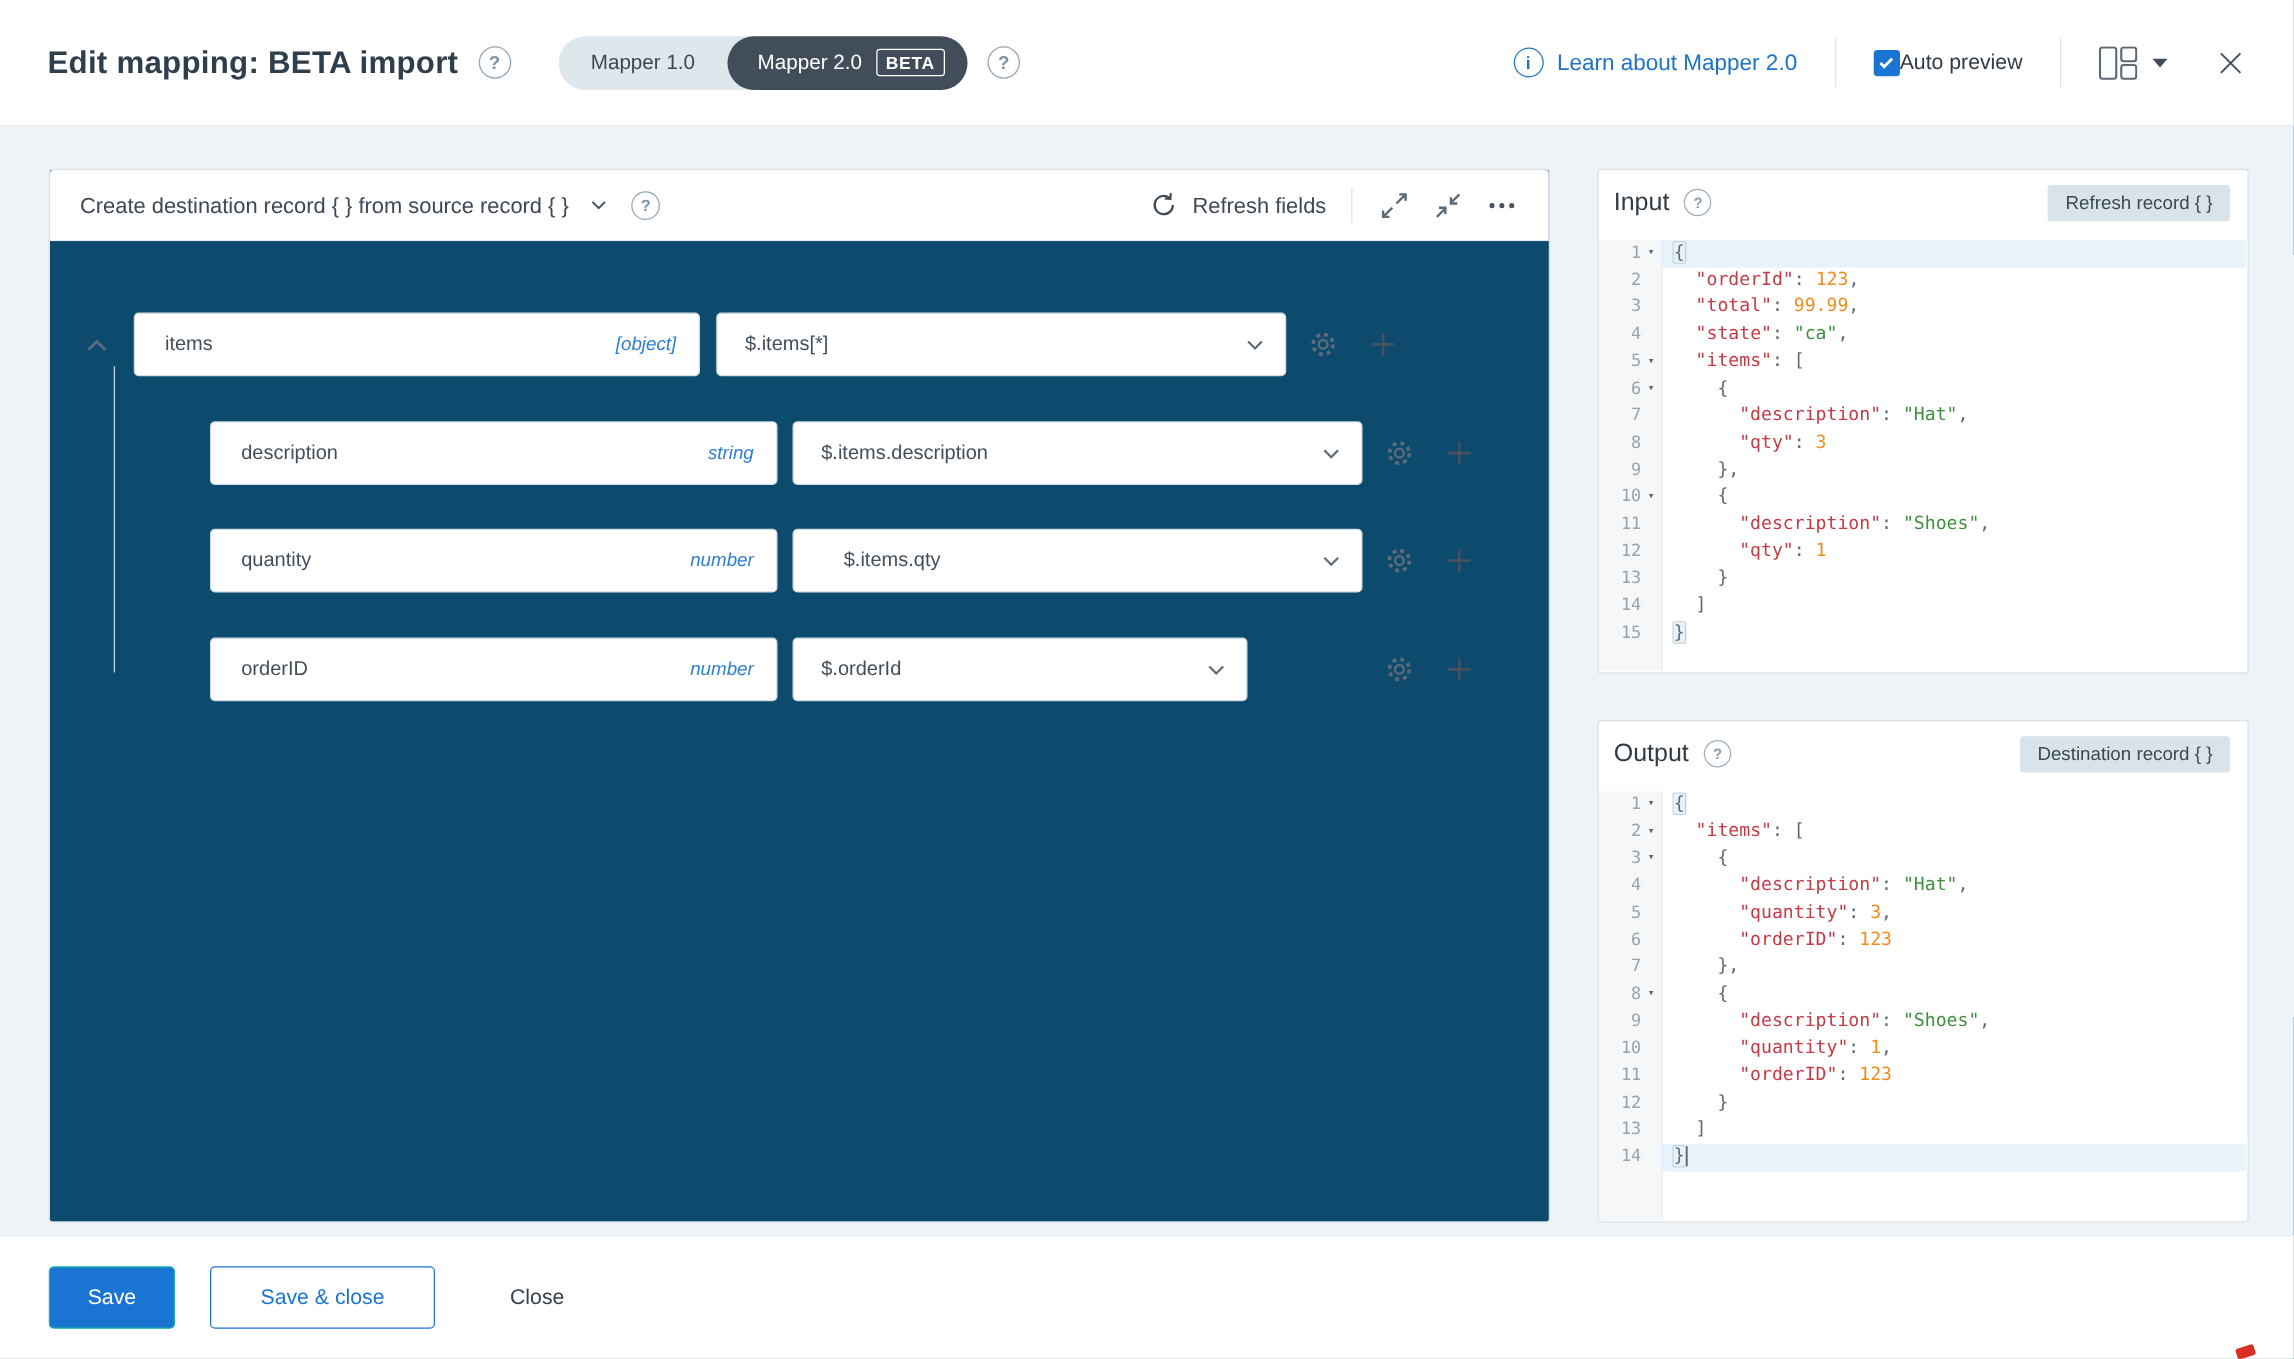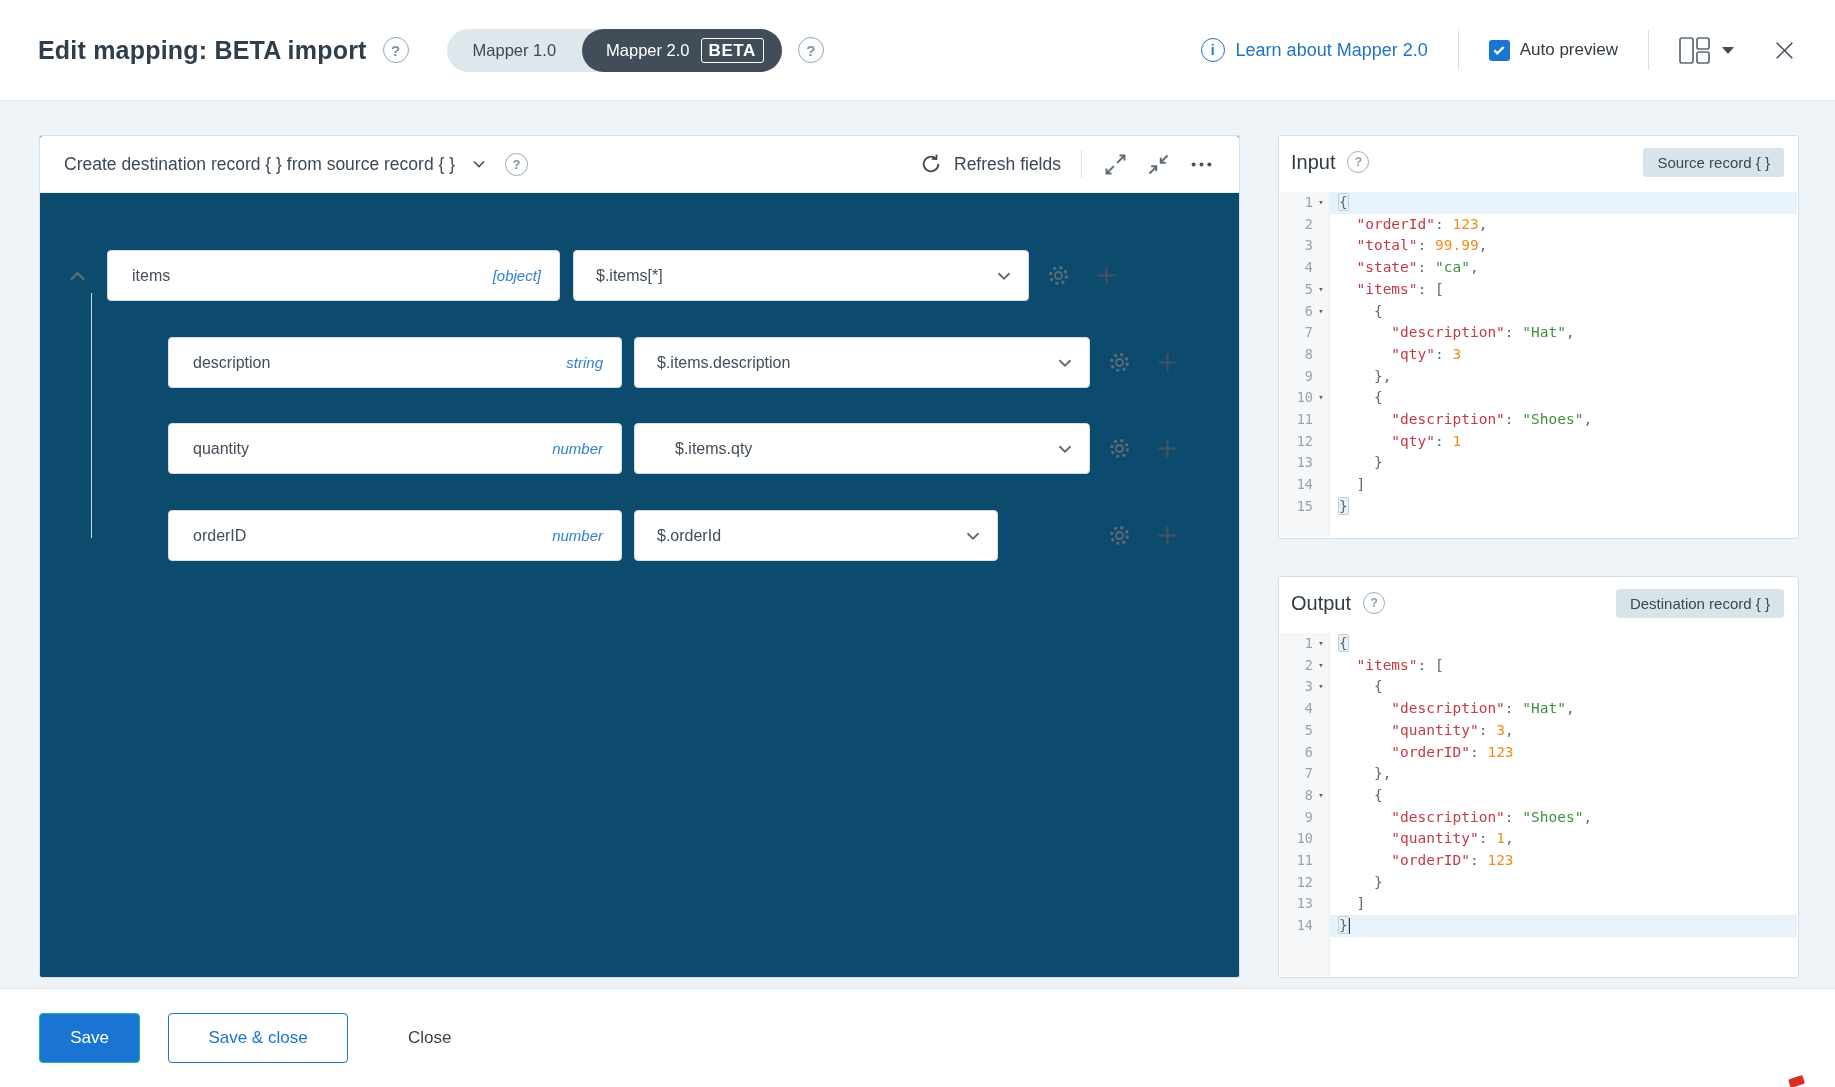--- a/index.html
+++ b/index.html
@@ -12,30 +12,30 @@
     background:#fff; border-bottom:1px solid #e3eaf0; display:flex; align-items:center; padding:0 38px; }
   .page-title { font-size:25px; font-weight:700; color:#2f3e4c; letter-spacing:.2px; }
   .help-circle { width:26px; height:26px; border:1.5px solid #93a7b5; border-radius:50%;
     color:#7d93a3; font-size:15px; font-weight:700; display:inline-flex; align-items:center;
     justify-content:center; margin-left:16px; flex:none; cursor:pointer; }
   .toggle { display:flex; align-items:center; background:#dde7ec; border-radius:22px; height:43px; margin-left:38px; }
   .toggle-opt { border:none; background:transparent; font-family:inherit; font-size:16.5px; color:#3c4854;
     padding:0 26px; height:43px; cursor:pointer; }
   .toggle-opt.selected { background:#414e5a; color:#fff; border-radius:22px; display:flex;
     align-items:center; gap:11px; padding:0 18px 0 24px; }
-  .beta { border:1.5px solid #fff; border-radius:3px; font-size:17px; font-weight:700;
+  .beta { border:1.5px solid #fff; border-radius:3px; font-size:14px; font-weight:700;
     padding:3px 7px; letter-spacing:.6px; line-height:1; }
   .spacer { flex:1; }
   .info-circle { width:24px; height:24px; border:1.8px solid #1f72c4; border-radius:50%;
     color:#1f72c4; font-size:14px; font-weight:700; display:inline-flex; align-items:center; justify-content:center; }
   .learn-link { font-size:18px; color:#1f72c4; margin-left:11px; text-decoration:none; cursor:pointer; }
   .vdiv { width:1px; height:40px; background:#d9e2e8; margin:0 30px; }
   .checkbox { width:21px; height:21px; background:#1a75d2; border-radius:3px; display:inline-flex;
     align-items:center; justify-content:center; cursor:pointer; flex:none; }
-  .cb-label { font-size:17px; color:#2f3b45; margin-left:10px; cursor:pointer; }
+  .cb-label { font-size:17px; color:#2f3b45; cursor:pointer; }
   .layout-btn { display:inline-flex; align-items:center; gap:12px; cursor:pointer; }
   .caret-down { width:0; height:0; border-left:6px solid transparent; border-right:6px solid transparent;
     border-top:7px solid #414e5a; }
   .close-btn { margin-left:38px; cursor:pointer; display:inline-flex; }
 
   
   .card { position:absolute; background:#fff; border:1px solid #d5dfe7; border-radius:3px; }
   .main-card { left:39px; top:135px; width:1201px; height:843px; background:#0c4a6e; }
   .card-header { height:57px; background:#fff; border-bottom:1px solid #e6edf2; display:flex;
     align-items:center; padding:0 24px; border-radius:3px 3px 0 0; }
@@ -303,21 +303,21 @@
     </button>
   </div>
 </div>
     </div>
   </section>
 
   <section class="card input-card">
     <div class="panel-hd">
       <span class="panel-hd-title">Input</span>
       <span class="help-circle">?</span>
-      <span class="record-badge">Source record { }</span>
+      <span class="record-badge">Refresh record { }</span>
     </div>
     <div class="code-area" id="input-code">
         <div class="code-line">
           <span class="ln">1</span>
           <span class="fold">▾</span>
           <span class="content active"><span class="tok-b">{</span></span>
         </div>
         <div class="code-line">
           <span class="ln">2</span>
           <span class="fold"></span>

